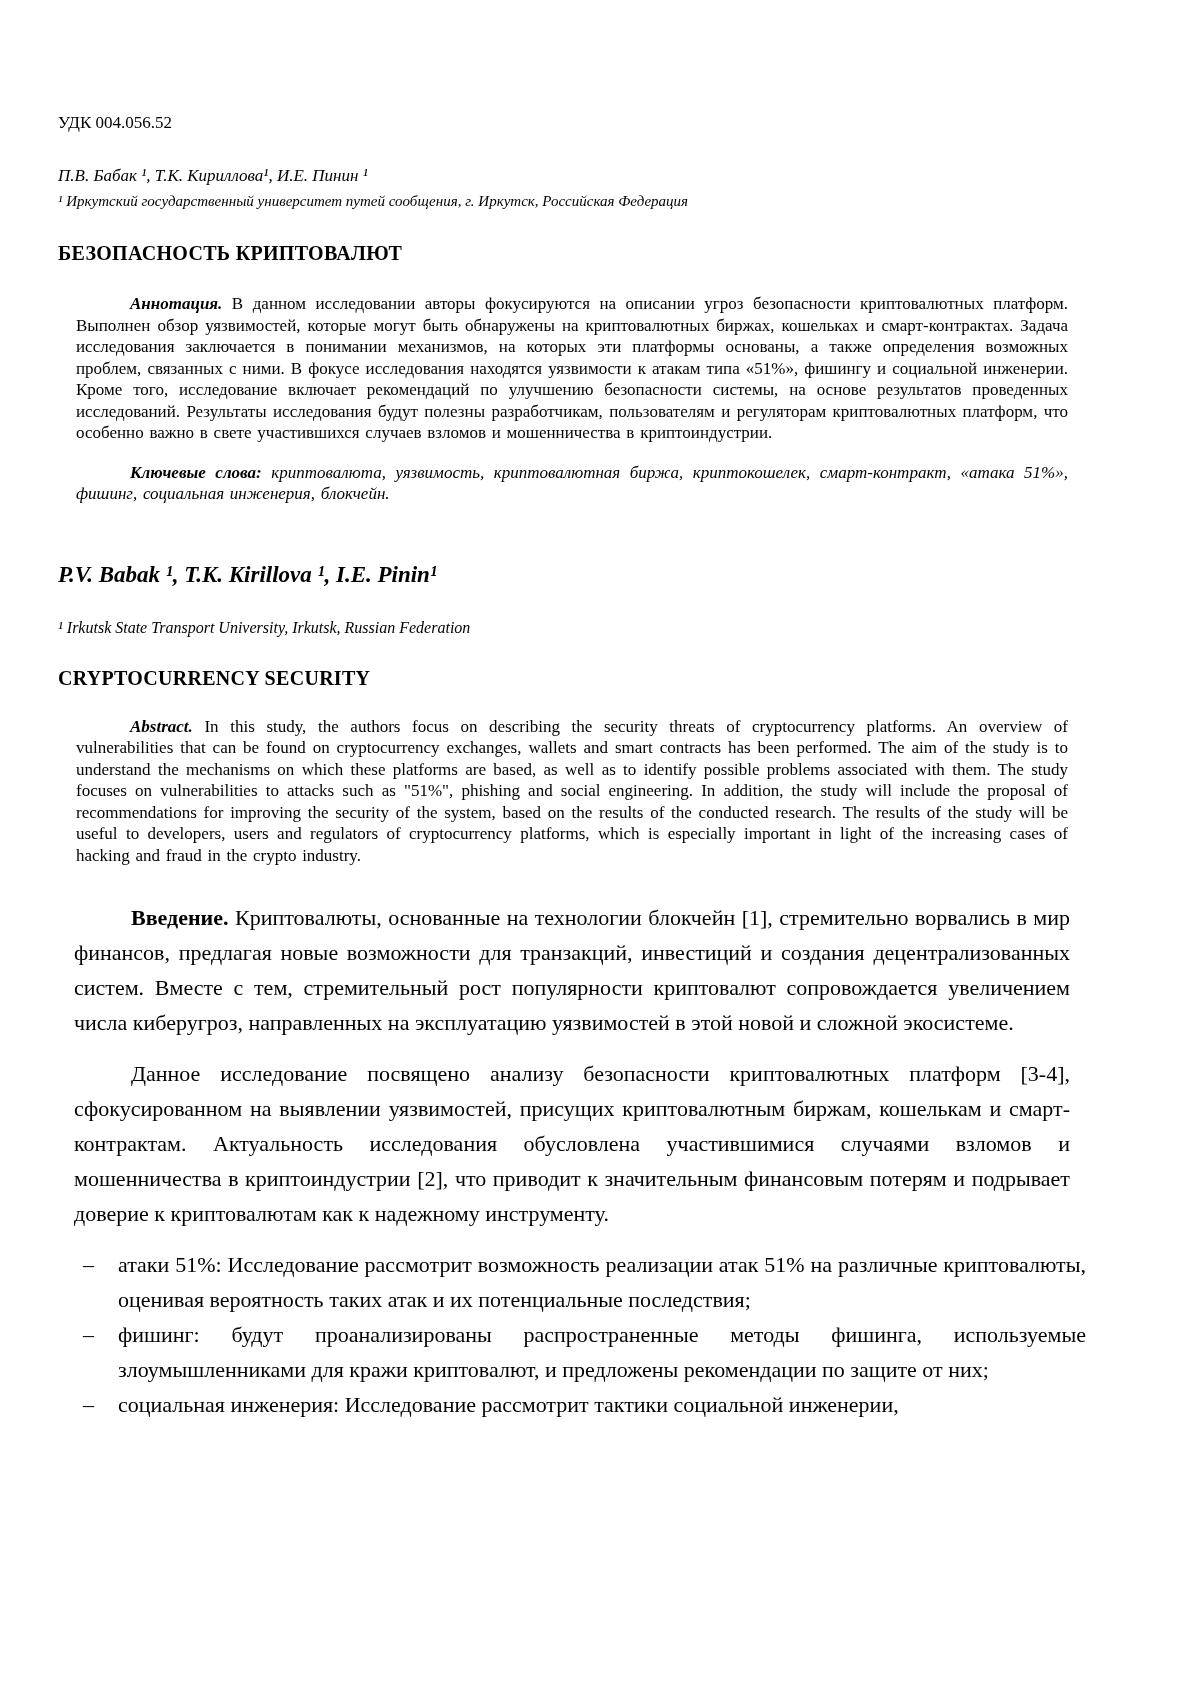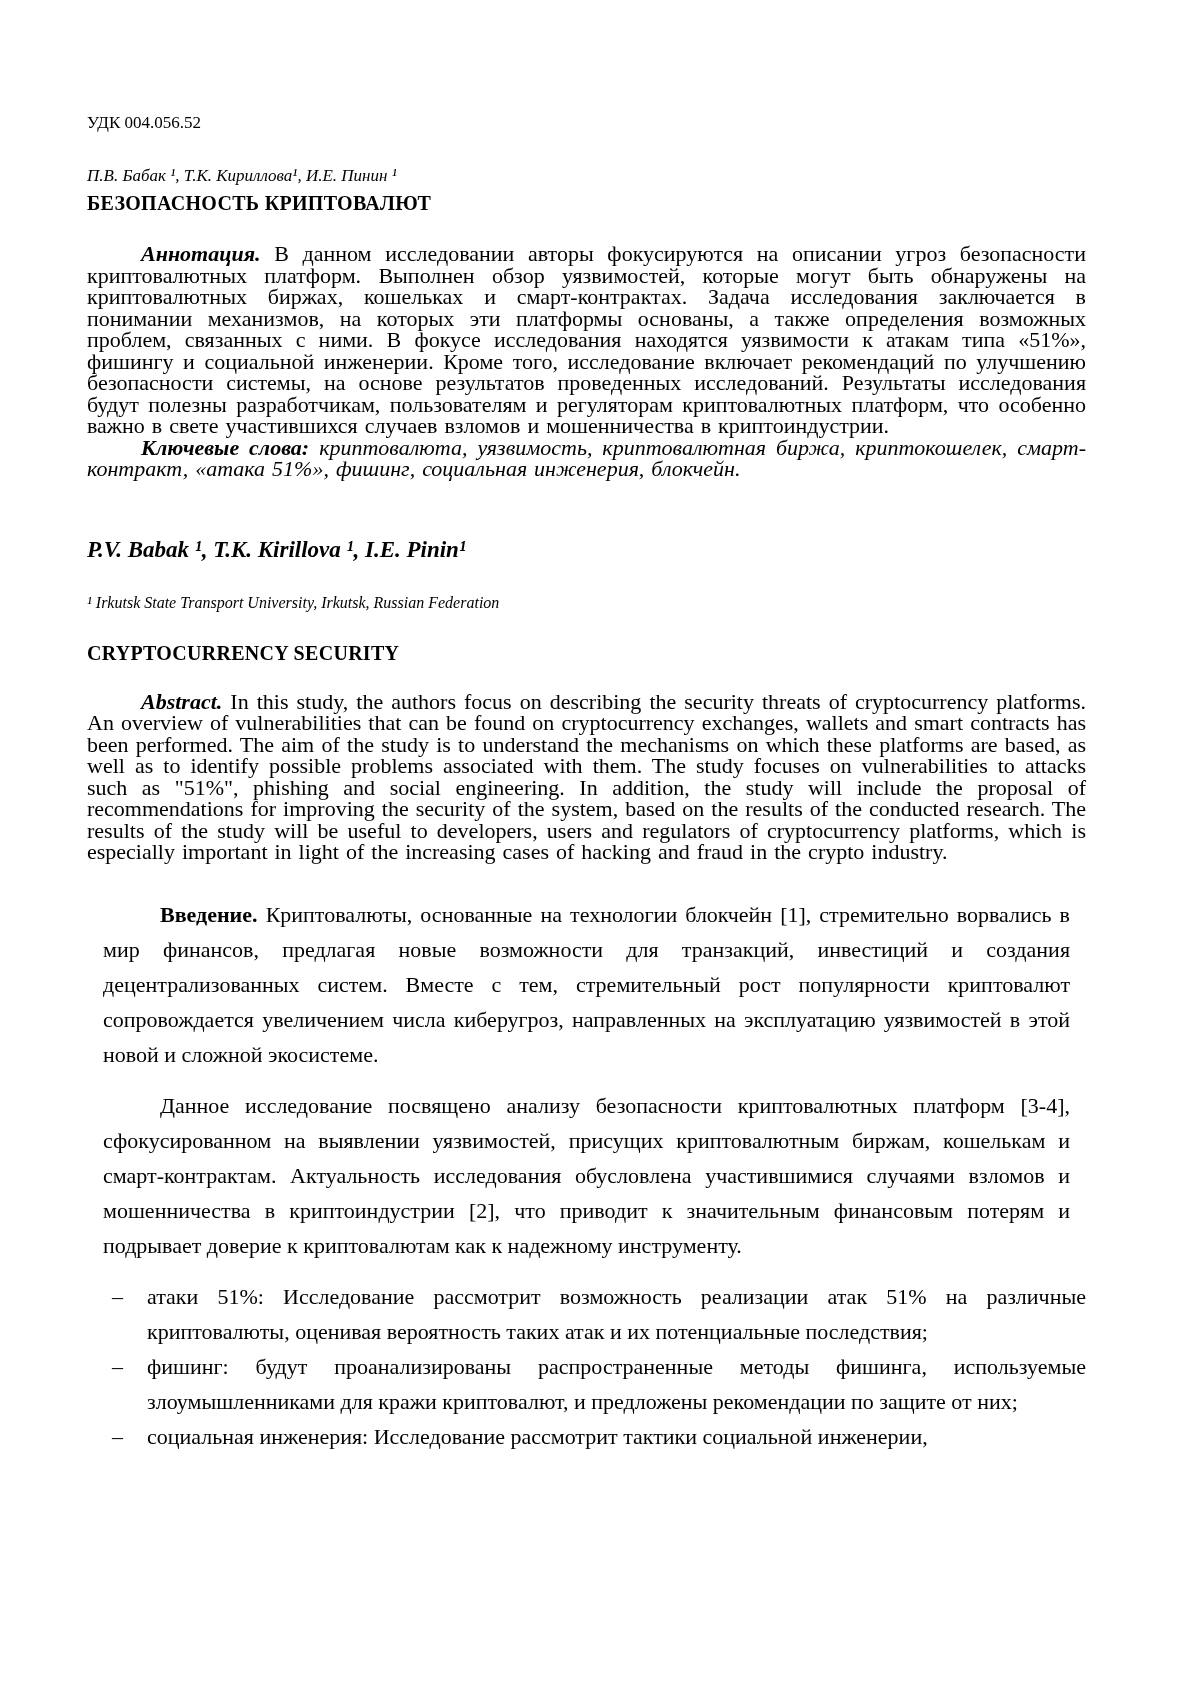--- a/index.html
+++ b/index.html
@@ -6,21 +6,21 @@
   body {
     width: 1200px;
     min-height: 1698px;
     background: #ffffff;
     color: #000000;
     font-family: "Liberation Serif", "DejaVu Serif", serif;
   }
   .page {
     width: 1200px;
     min-height: 1698px;
-    padding: 112px 114px 24px 87px;
+    padding: 112px 114px 24px 58px;
     box-sizing: border-box;
     background: #ffffff;
     overflow: hidden;
   }
   .udc {
     font-size: 17px;
     line-height: 21px;
     margin: 0 0 32px 0;
   }
   .authors-ru {
@@ -37,25 +37,25 @@
     margin: 0 0 30px 0;
   }
   .article-title {
     font-size: 20px;
     font-weight: bold;
     letter-spacing: 0.3px;
     line-height: 24px;
     margin: 0 0 28px 0;
   }
   .small {
-    font-size: 22px;
+    font-size: 17px;
     line-height: 21.5px;
     text-align: justify;
     word-spacing: 1.5px;
-    margin: 0;
+    margin: 18px;
   }
   .indent-first { text-indent: 54px; }
   .label-bi { font-weight: bold; font-style: italic; }
   .label-b { font-weight: bold; }
   .italic { font-style: italic; }
   .english-section { margin-top: 58px; }
   .authors-en {
     font-size: 23px;
     font-weight: bold;
     font-style: italic;
@@ -94,20 +94,21 @@
 </style>
 </head>
 <body>
 
 <div class="page">
 
   <p class="udc">УДК 004.056.52</p>
 
   <section class="russian-section">
     <p class="authors-ru">П.В. Бабак ¹, Т.К. Кириллова¹, И.Е. Пинин ¹</p>
+    <p class="affiliation-ru">¹ Иркутский государственный университет путей сообщения, г. Иркутск, Российская Федерация</p>
     <h1 class="article-title">БЕЗОПАСНОСТЬ КРИПТОВАЛЮТ</h1>
     <p class="small indent-first"><span class="label-bi">Аннотация.</span>
       <span>В данном исследовании авторы фокусируются на описании угроз безопасности криптовалютных платформ. Выполнен обзор уязвимостей, которые могут быть обнаружены на криптовалютных биржах, кошельках и смарт-контрактах. Задача исследования заключается в понимании механизмов, на которых эти платформы основаны, а также определения возможных проблем, связанных с ними. В фокусе исследования находятся уязвимости к атакам типа «51%», фишингу и социальной инженерии. Кроме того, исследование включает рекомендаций по улучшению безопасности системы, на основе результатов проведенных исследований. Результаты исследования будут полезны разработчикам, пользователям и регуляторам криптовалютных платформ, что особенно важно в свете участившихся случаев взломов и мошенничества в криптоиндустрии.</span></p>
     <p class="small indent-first"><span class="label-bi">Ключевые слова:</span>
       <span class="italic">криптовалюта, уязвимость, криптовалютная биржа, криптокошелек, смарт-контракт, «атака 51%», фишинг, социальная инженерия, блокчейн.</span></p>
   </section>
 
   <section class="english-section">
     <p class="authors-en">P.V. Babak ¹, T.K. Kirillova ¹, I.E. Pinin¹</p>
     <p class="affiliation-en">¹ Irkutsk State Transport University, Irkutsk, Russian Federation</p>

